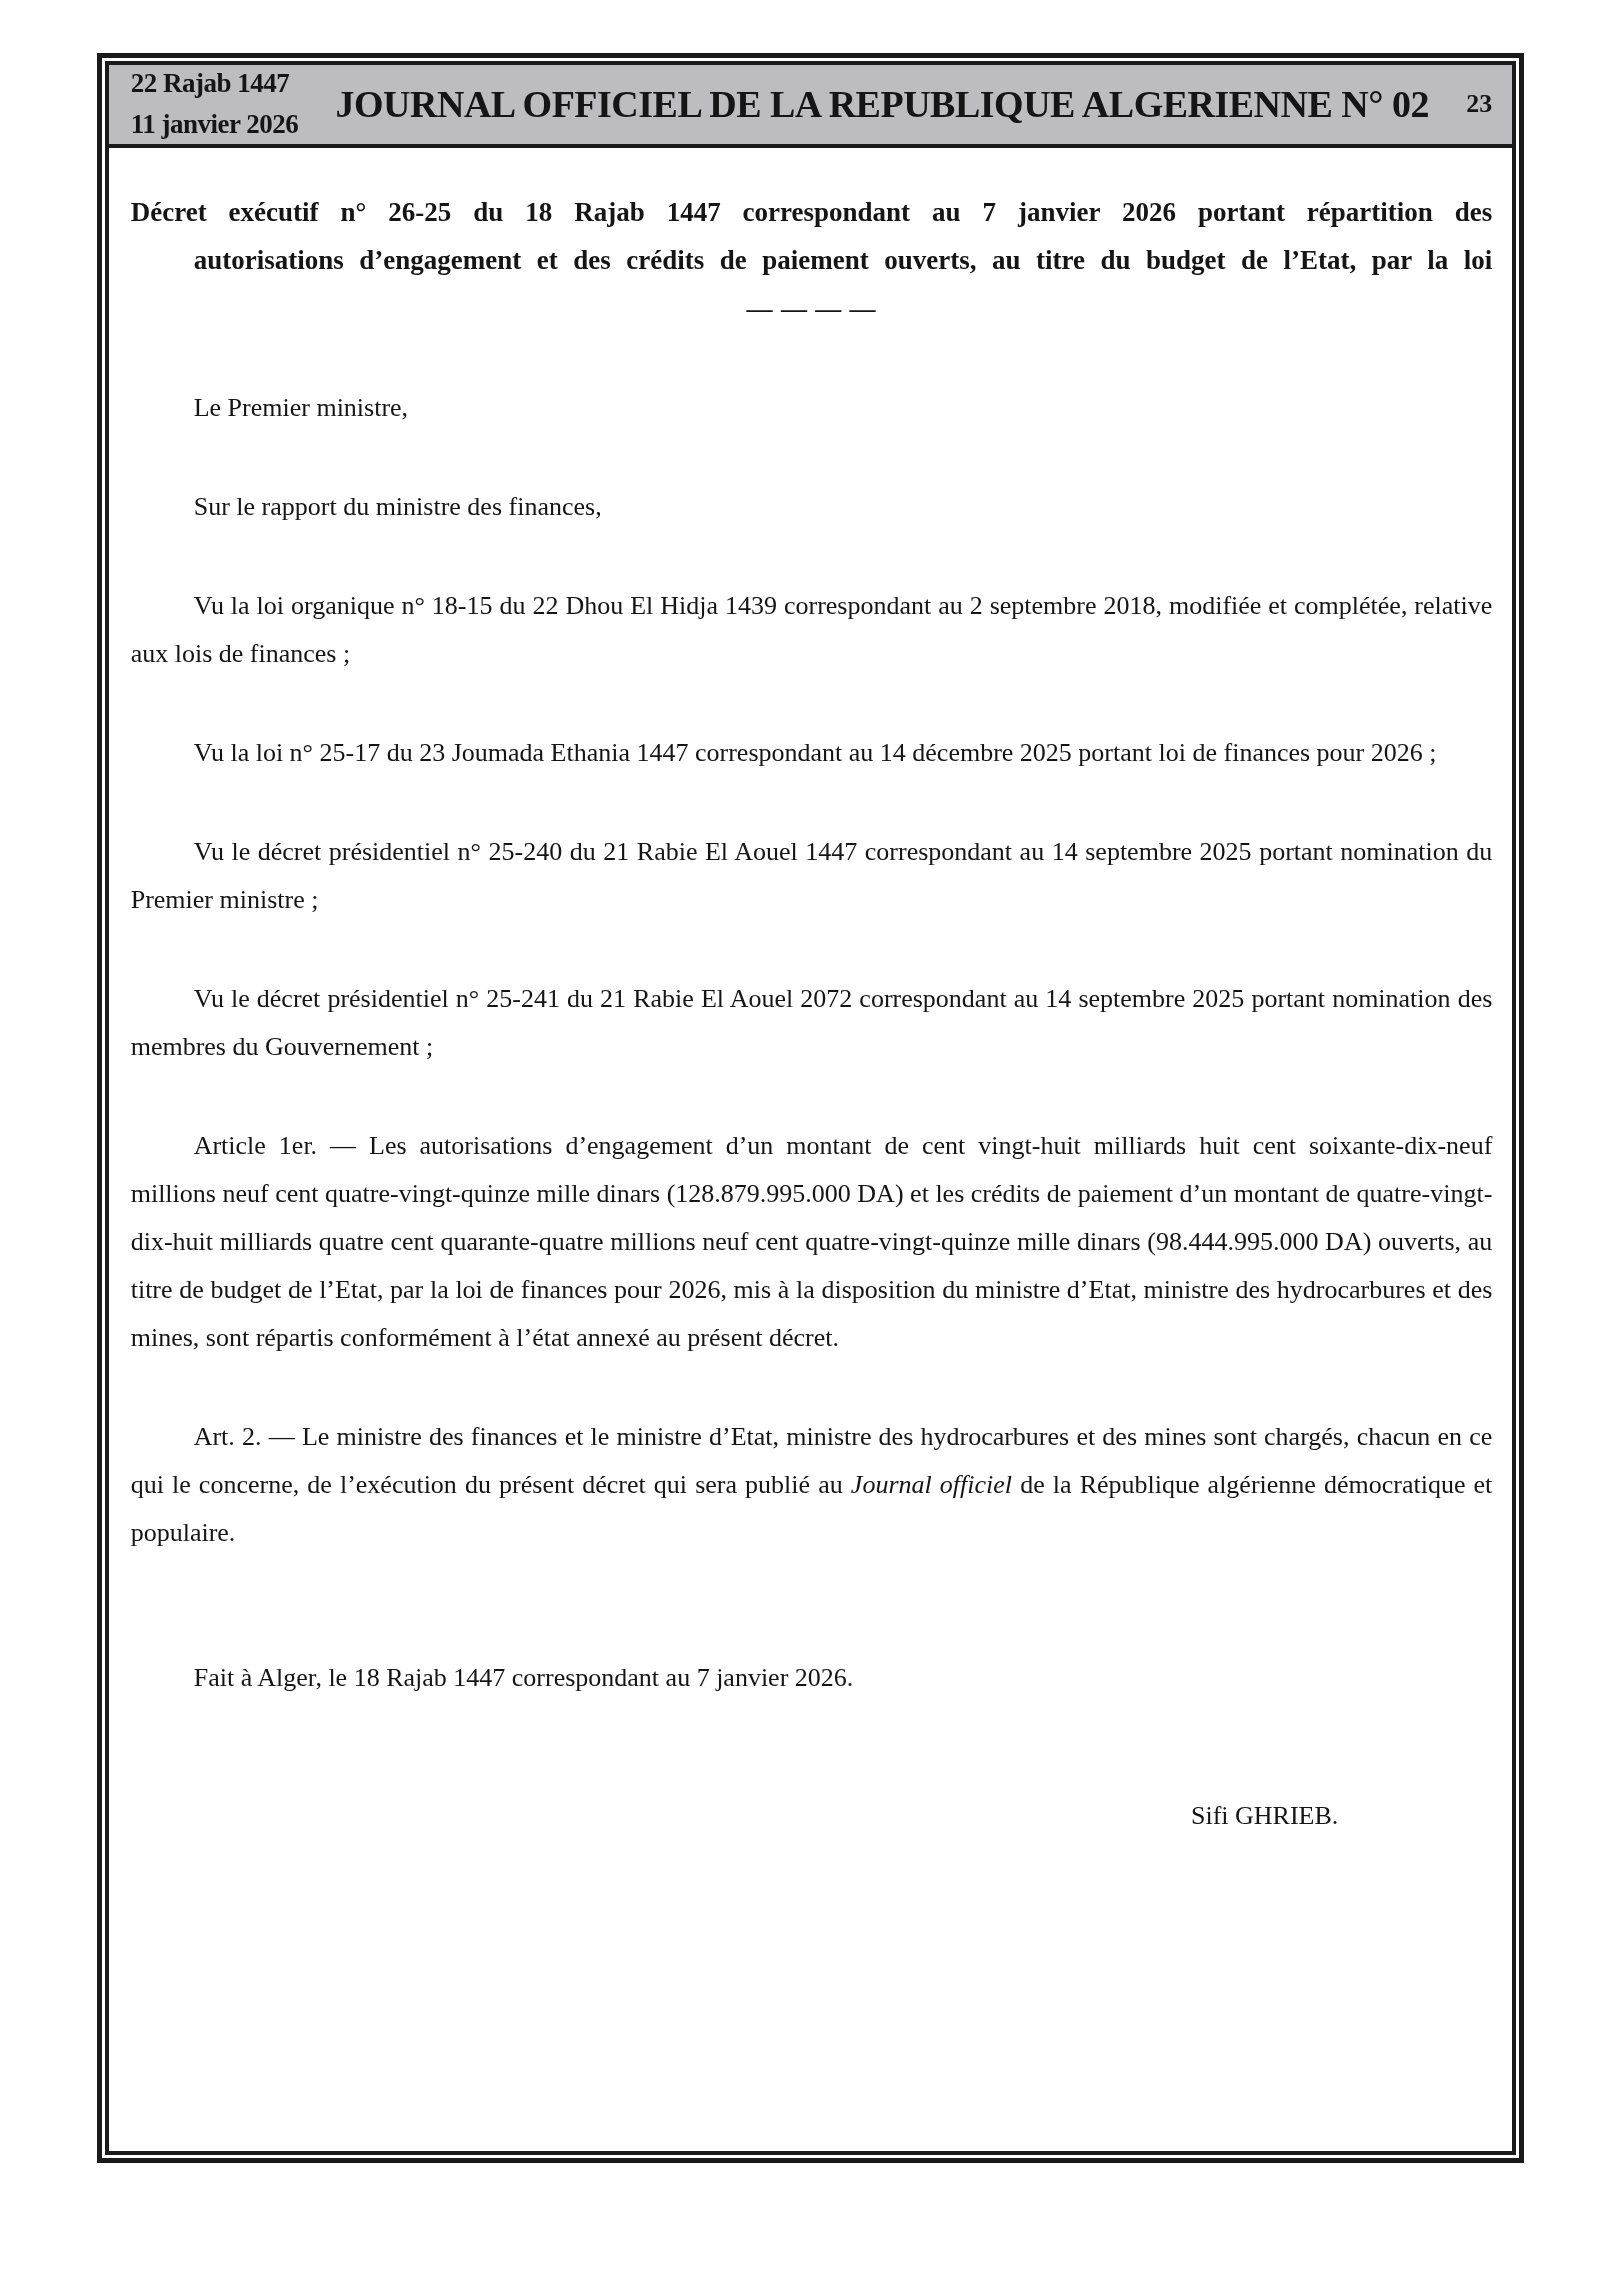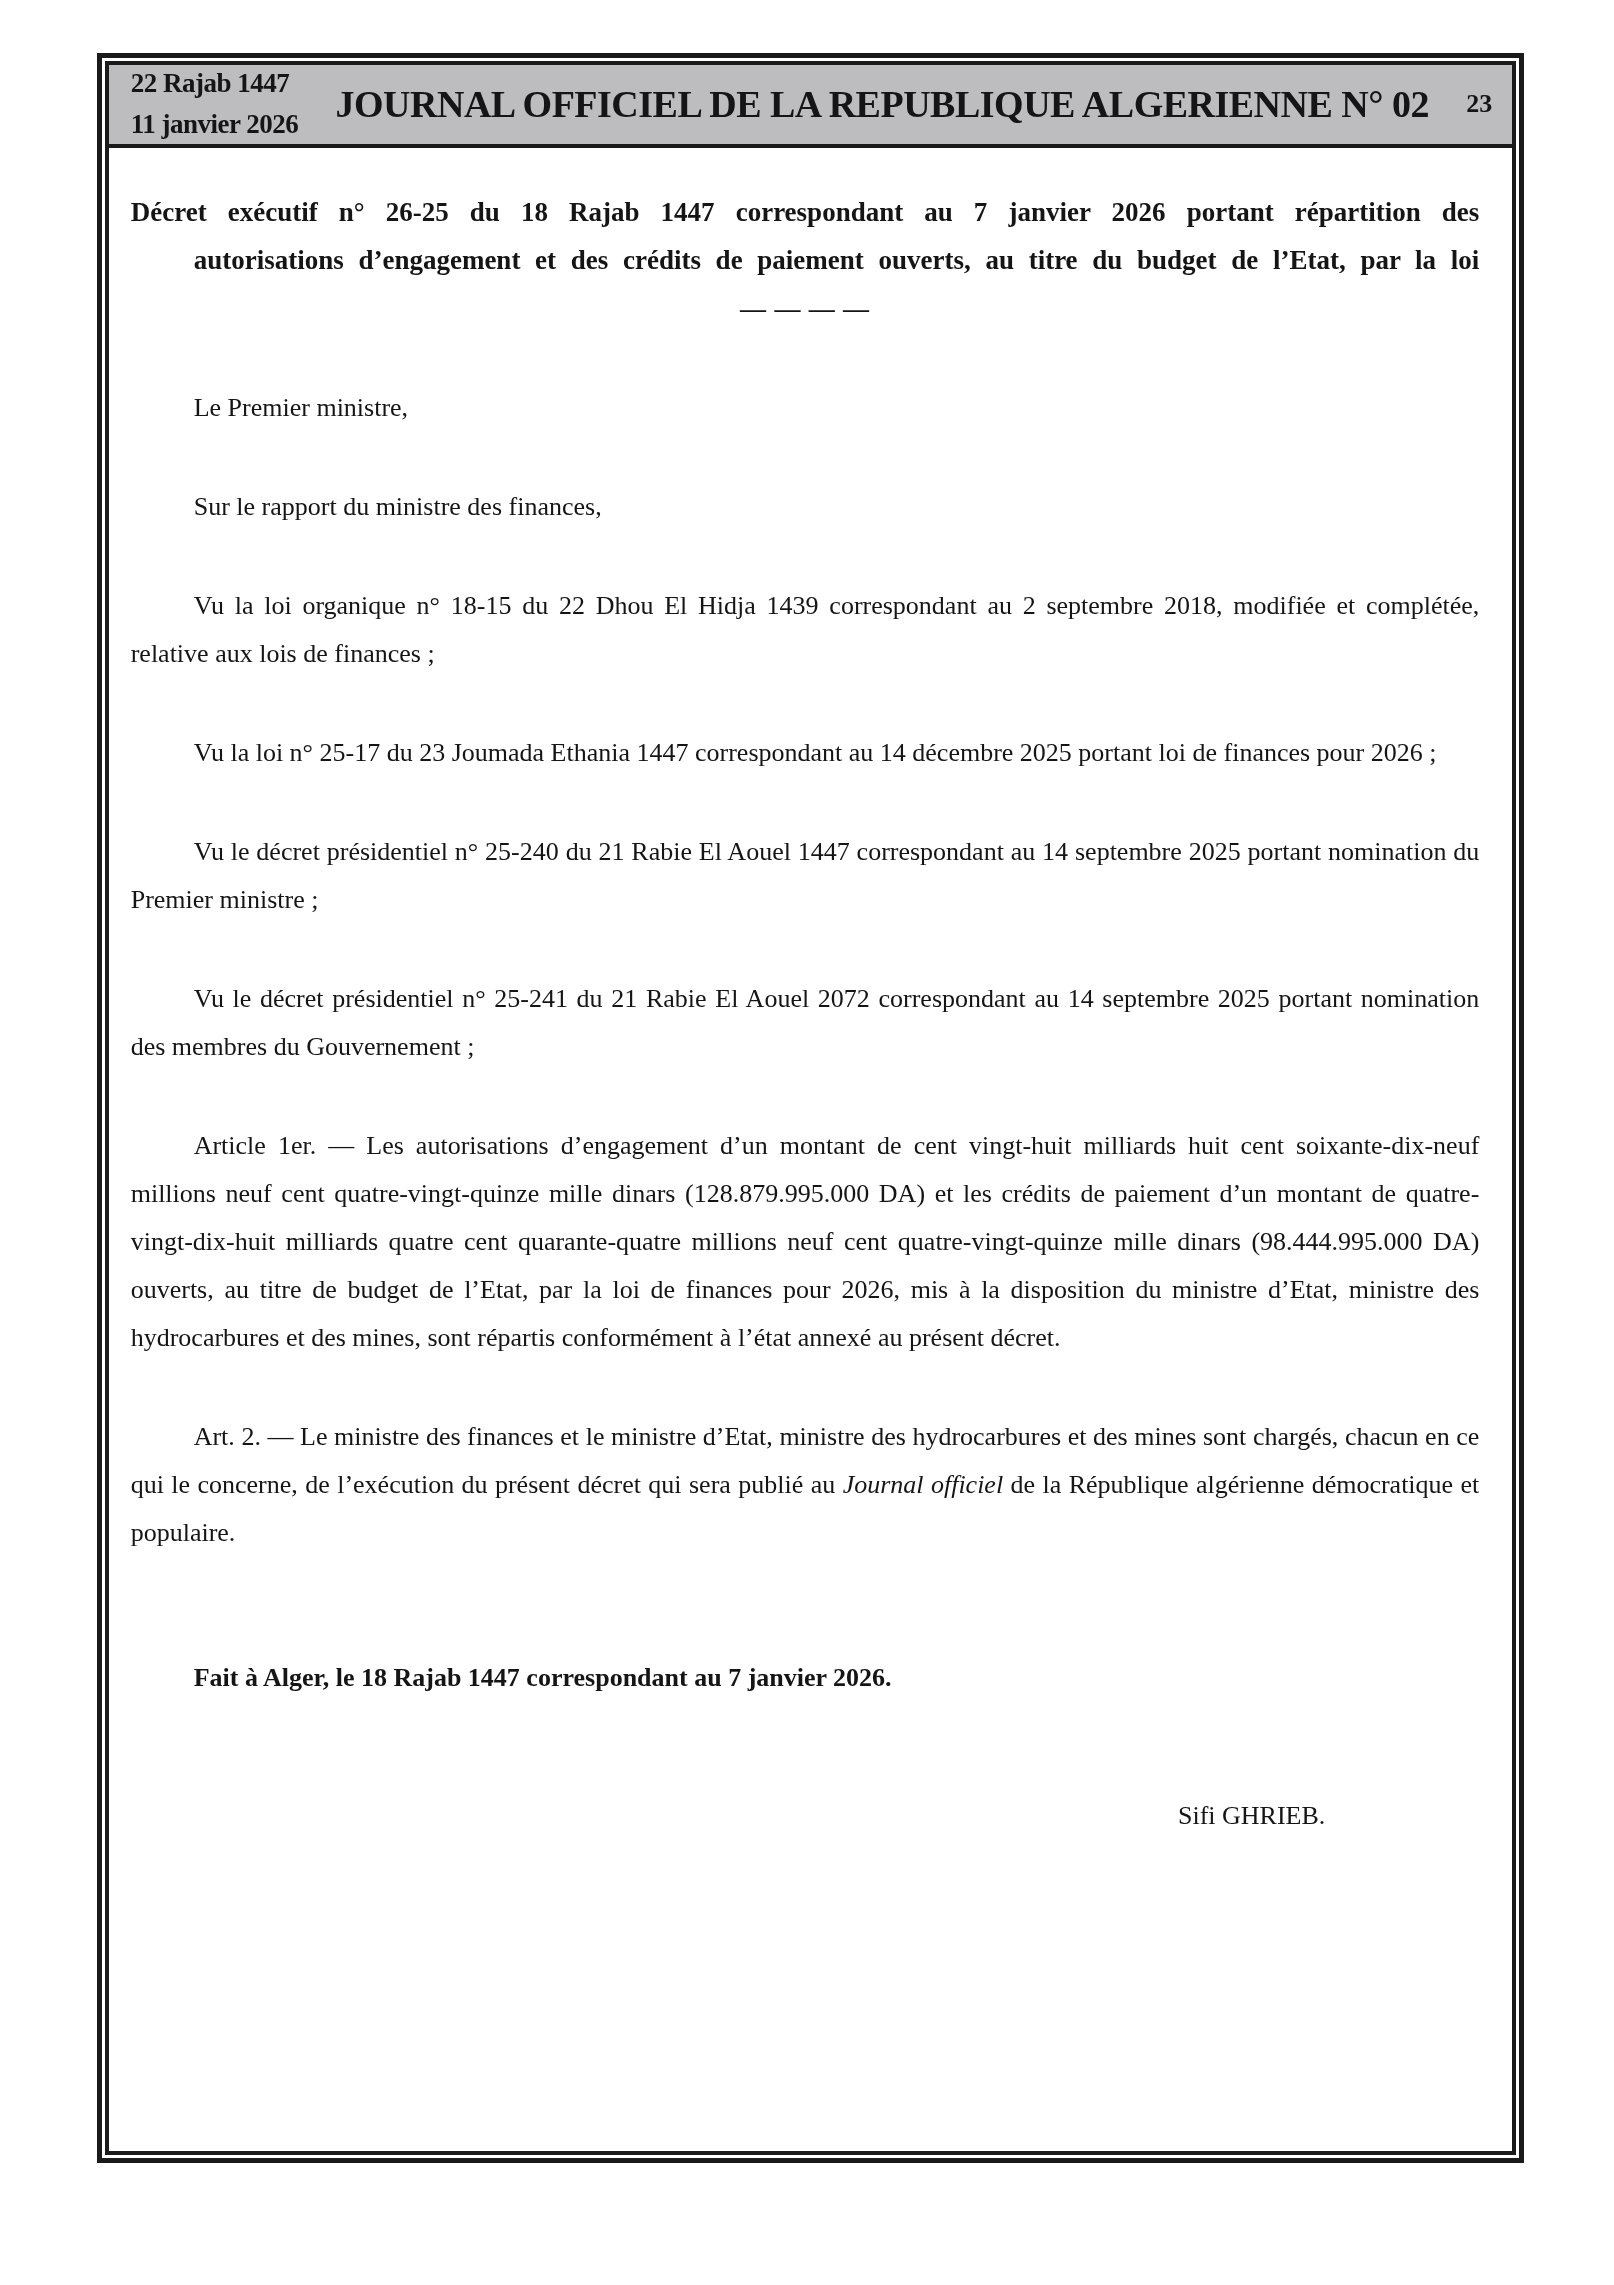--- a/index.html
+++ b/index.html
@@ -58,21 +58,21 @@
     font-size: 38px;
     letter-spacing: -0.5px;
     white-space: nowrap;
   }
   .page-number {
     font-size: 26px;
   }
   .content {
     flex: 1;
     box-sizing: border-box;
-    padding: 0 33px 0 22px;
+    padding: 0 20px 0 22px;
     font-size: 26px;
     line-height: 48px;
   }
   .decree-title {
     margin-top: 40px;
     font-weight: bold;
     font-size: 27px;
   }
   .decree-title .line {
     text-align: justify;
@@ -91,21 +91,20 @@
     margin: 51px 0 0 0;
     text-align: justify;
     text-indent: 63px;
   }
   p.decrete {
     text-indent: 153px;
     font-weight: bold;
   }
   p.done-at {
     margin-top: 97px;
-    font-weight: bold;
   }
   p.signature {
     margin-top: 90px;
     text-align: right;
     text-indent: 0;
     padding-right: 154px;
   }
   .italic { font-style: italic; }
 </style>
 </head>

